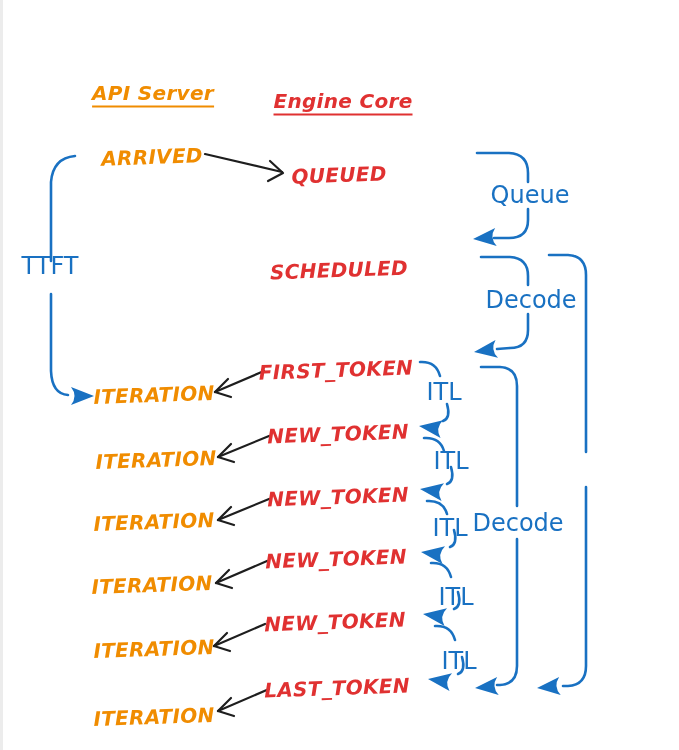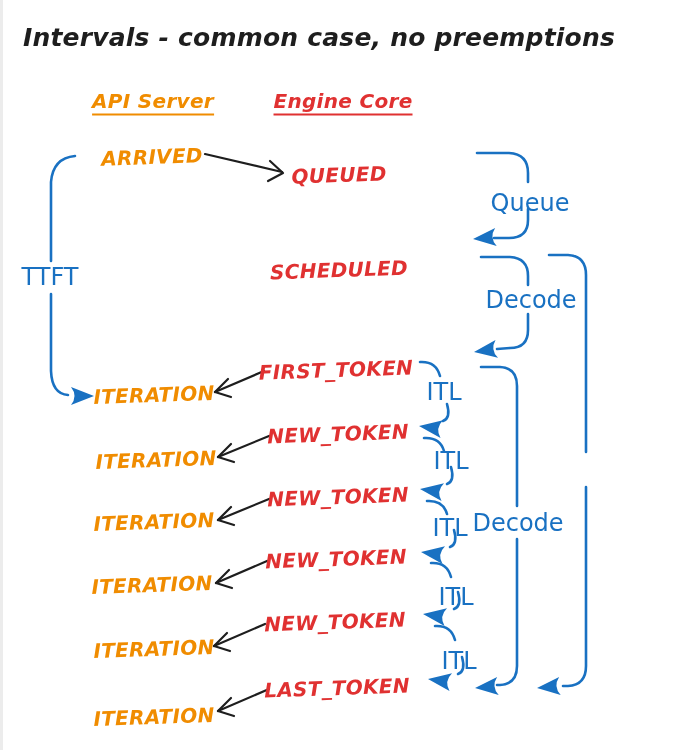--- a/index.html
+++ b/index.html
@@ -127,44 +127,43 @@
     <g class="black">
       <path d="M265,624 L214,646"></path>
       <path d="M227,633 L214,646 L230,651"></path>
     </g>
     <g class="black">
       <path d="M269,689 L218,711"></path>
       <path d="M231,698 L218,711 L234,716"></path>
     </g>
   </svg>
 
-  <div class="lbl title" style="left:319px;top:37px;">Intervals - common case, no preemptions</div>
 
-  <div class="lbl hand hdr api" style="left:153px;top:102px;text-align:right;">API Server</div>
+  <div class="lbl hand hdr api" style="left:153px;top:94px;text-align:right;">API Server</div>
   <div class="lbl hand hdr eng" style="left:343px;top:102px;">Engine Core</div>
 
   <div class="lbl hand api" style="left:152px;top:157px;">ARRIVED</div>
   <div class="lbl hand api" style="left:154px;top:395px;">ITERATION</div>
   <div class="lbl hand api" style="left:156px;top:460px;">ITERATION</div>
   <div class="lbl hand api" style="left:154px;top:522px;">ITERATION</div>
   <div class="lbl hand api" style="left:152px;top:585px;">ITERATION</div>
   <div class="lbl hand api" style="left:154px;top:649px;">ITERATION</div>
   <div class="lbl hand api" style="left:154px;top:717px;">ITERATION</div>
 
   <div class="lbl hand eng" style="left:339px;top:175px;">QUEUED</div>
   <div class="lbl hand eng" style="left:339px;top:270px;">SCHEDULED</div>
   <div class="lbl hand eng" style="left:336px;top:370px;">FIRST_TOKEN</div>
   <div class="lbl hand eng" style="left:338px;top:434px;">NEW_TOKEN</div>
   <div class="lbl hand eng" style="left:338px;top:497px;">NEW_TOKEN</div>
   <div class="lbl hand eng" style="left:336px;top:559px;">NEW_TOKEN</div>
   <div class="lbl hand eng" style="left:335px;top:622px;">NEW_TOKEN</div>
   <div class="lbl hand eng" style="left:337px;top:688px;">LAST_TOKEN</div>
 
-  <div class="lbl blue-lbl" style="left:50px;top:277px;">TTFT</div>
-  <div class="lbl blue-lbl" style="left:530px;top:195px;margin-top:8px;">Queue</div>
+  <div class="lbl blue-lbl" style="left:50px;top:266px;">TTFT</div>
+  <div class="lbl blue-lbl" style="left:530px;top:195px;">Queue</div>
   <div class="lbl blue-lbl" style="left:531px;top:300px;">Decode</div>
   <div class="lbl blue-lbl" style="left:518px;top:523px;text-align:right;">Decode</div>
   <div class="lbl blue-lbl" style="left:444px;top:392px;">ITL</div>
   <div class="lbl blue-lbl" style="left:451px;top:461px;">ITL</div>
   <div class="lbl blue-lbl" style="left:450px;top:528px;">ITL</div>
   <div class="lbl blue-lbl" style="left:456px;top:597px;">ITL</div>
   <div class="lbl blue-lbl" style="left:459px;top:661px;">ITL</div>
 </div>
 
 </body></html>

